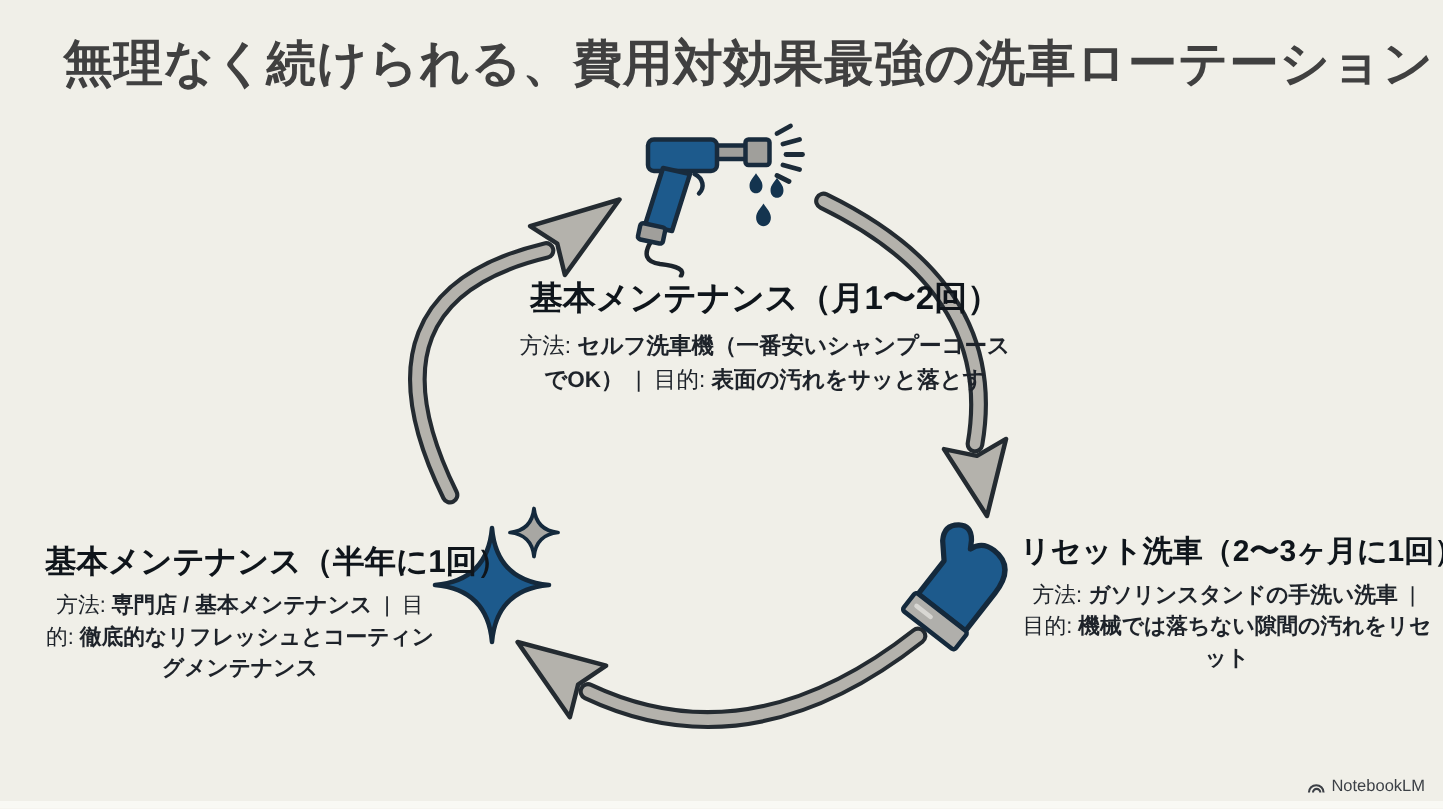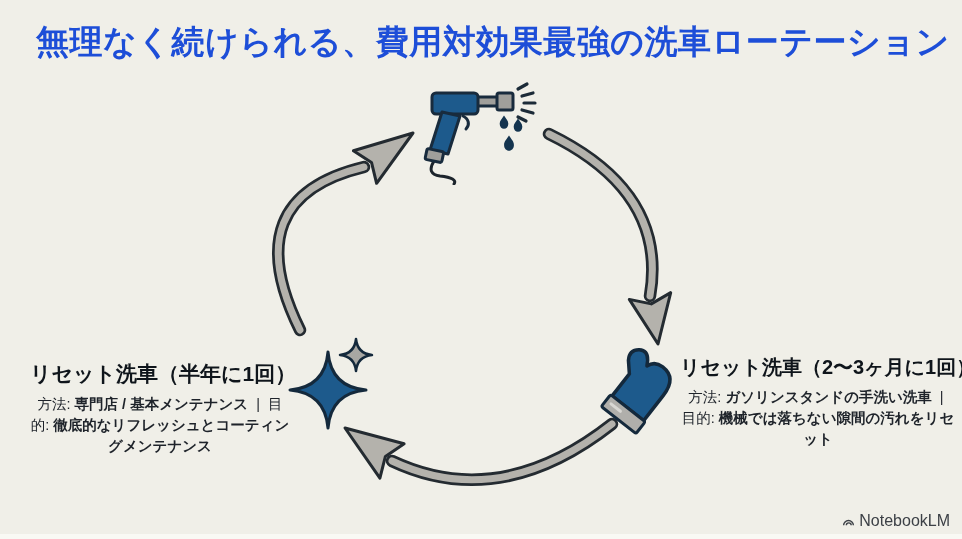--- a/index.html
+++ b/index.html
@@ -1,21 +1,21 @@
 <!DOCTYPE html>
 <html><head>
 <meta charset="utf-8">
 <style>
   html,body{margin:0;padding:0;}
   body{font-family:"Liberation Sans","DejaVu Sans",sans-serif;}
   .canvas{position:relative;width:962px;height:539px;background:#f0efe8;overflow:hidden;}
 
   .main-title{
     position:absolute;top:20px;left:0;right:0;margin:0;
-    font-size:33px;font-weight:800;color:#1d4ed8;
+    text-align:center;font-size:33px;font-weight:800;color:#404040;
     letter-spacing:0.5px;
     padding-left:36px;
   }
 
   svg.arrows{position:absolute;left:0;top:0;width:962px;height:539px;}
   .arrow-under{fill:none;stroke:#242b31;stroke-width:12.5;stroke-linecap:round;}
   .arrow-over{fill:none;stroke:#b4b2ac;stroke-width:7;stroke-linecap:round;}
   .arrow-head{fill:#b4b2ac;stroke:#242b31;stroke-width:3;stroke-linejoin:round;}
 
   .icon{position:absolute;}
@@ -37,21 +37,21 @@
   .node-right{left:680px;top:354px;width:276px;text-align:left;}
   .node-right h2{font-size:20px;font-weight:800;}
   .node-right p{font-size:14.5px;line-height:1.45;text-align:center;}
 
   .node-left{left:30px;top:360px;width:260px;text-align:center;}
   .node-left h2{font-size:21px;font-weight:800;}
   .node-left p{font-size:14.5px;line-height:1.45;}
 
   .brand{
     position:absolute;right:12px;bottom:9px;display:flex;align-items:center;gap:4px;
-    font-size:16px;color:#3c4046;font-weight:500;
+    font-size:11px;color:#3c4046;font-weight:500;
   }
   .bottom-strip{position:absolute;left:0;bottom:0;width:100%;height:5px;background:#f9f9f4;}
 </style>
 </head>
 <body>
 
 <div class="canvas">
 
   <h1 class="main-title">無理なく続けられる、費用対効果最強の洗車ローテーション</h1>
 
@@ -114,34 +114,44 @@
     </svg>
   </div>
 
   <div class="icon icon-sparkles">
     <svg viewBox="0 0 100 100" width="100" height="100">
       <path d="M45,19 Q48,54 83,57 Q48,60 45,95 Q42,60 7,57 Q42,54 45,19 Z" fill="#1d5a8c" stroke="#14293c" stroke-width="3" stroke-linejoin="round"></path>
       <path d="M73,6 Q74.5,20.5 89,22 Q74.5,23.5 73,38 Q71.5,23.5 57,22 Q71.5,20.5 73,6 Z" fill="#a8a7a3" stroke="#14293c" stroke-width="2.5" stroke-linejoin="round"></path>
     </svg>
   </div>
 
+  <section class="node node-top">
+    <h2>基本メンテナンス（月1〜2回）</h2>
+    <p>
+      <span class="lbl">方法:</span>
+      <b class="val">セルフ洗車機（一番安いシャンプーコースでOK）</b>
+      <span class="sep">|</span>
+      <span class="lbl">目的:</span>
+      <b class="val">表面の汚れをサッと落とす</b>
+    </p>
+  </section>
 
   <section class="node node-right">
     <h2>リセット洗車（2〜3ヶ月に1回）</h2>
     <p>
       <span class="lbl">方法:</span>
       <b class="val">ガソリンスタンドの手洗い洗車</b>
       <span class="sep">|</span>
       <span class="lbl">目的:</span>
       <b class="val">機械では落ちない隙間の汚れをリセット</b>
     </p>
   </section>
 
   <section class="node node-left">
-    <h2>リセット洗車（半年に1回）</h2>
+    <h2>基本メンテナンス（半年に1回）</h2>
     <p>
       <span class="lbl">方法:</span>
       <b class="val">専門店 / 基本メンテナンス</b>
       <span class="sep">|</span>
       <span class="lbl">目的:</span>
       <b class="val">徹底的なリフレッシュとコーティングメンテナンス</b>
     </p>
   </section>
 
   <footer class="brand">

